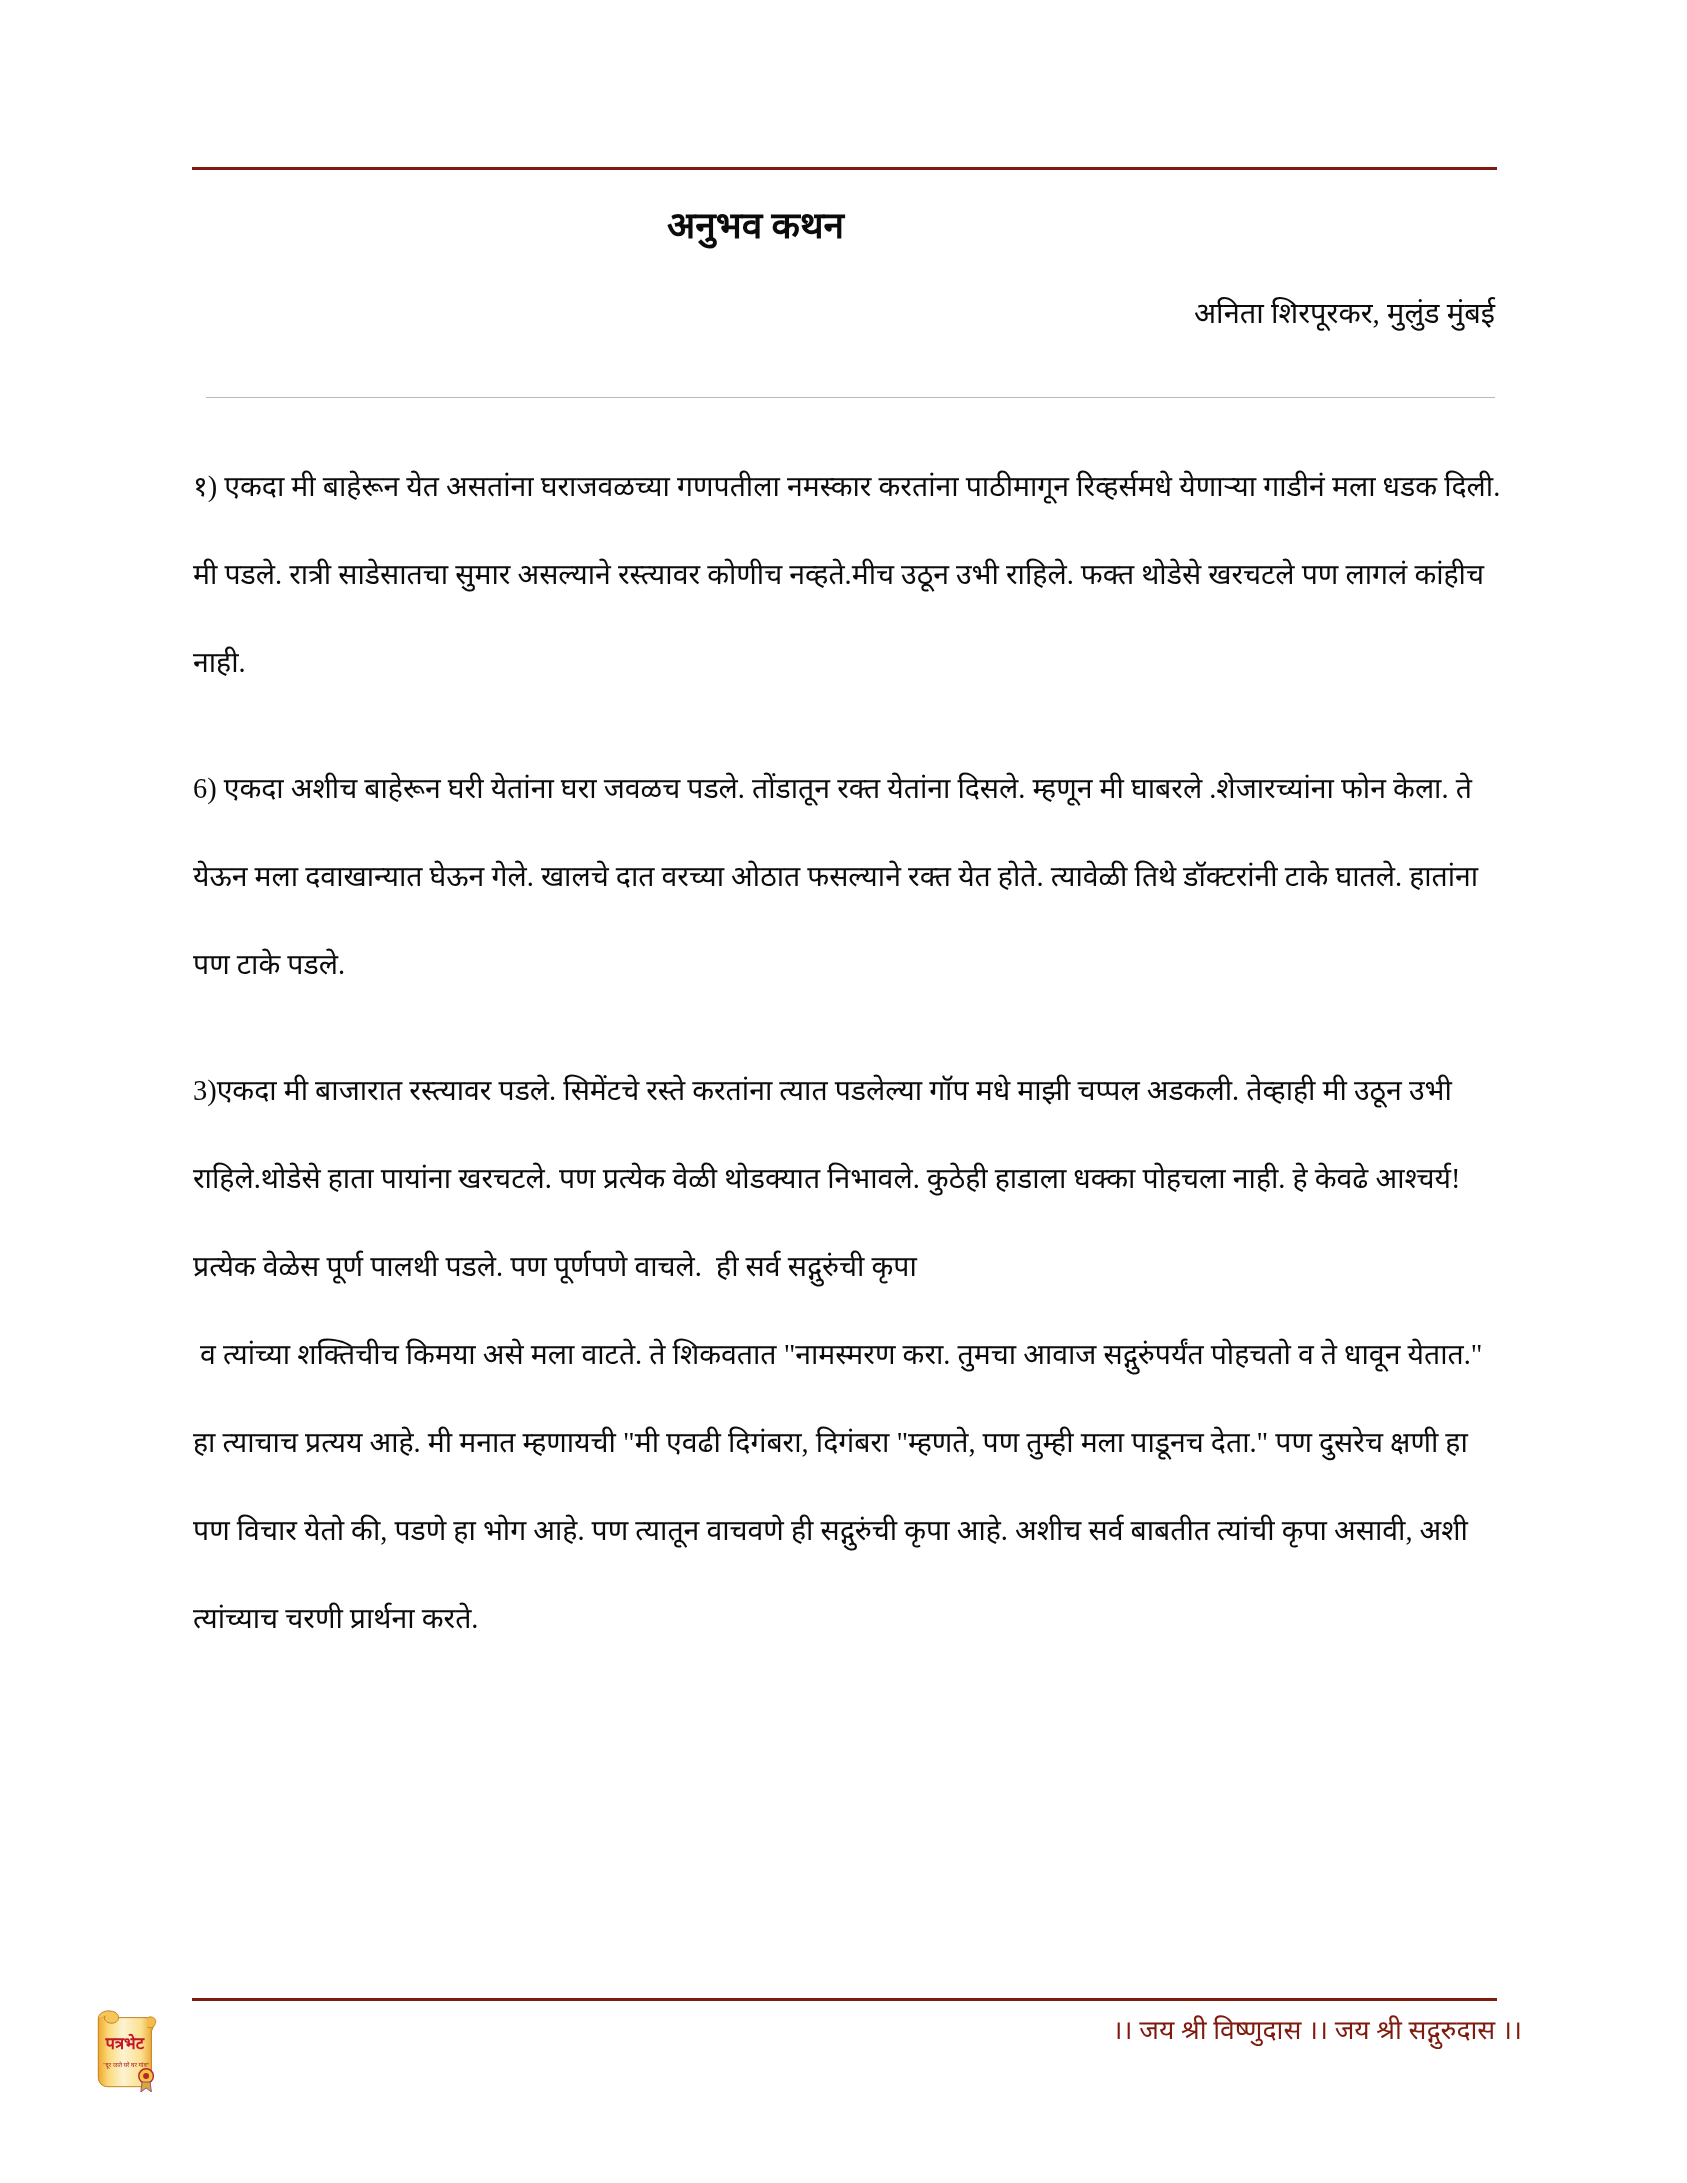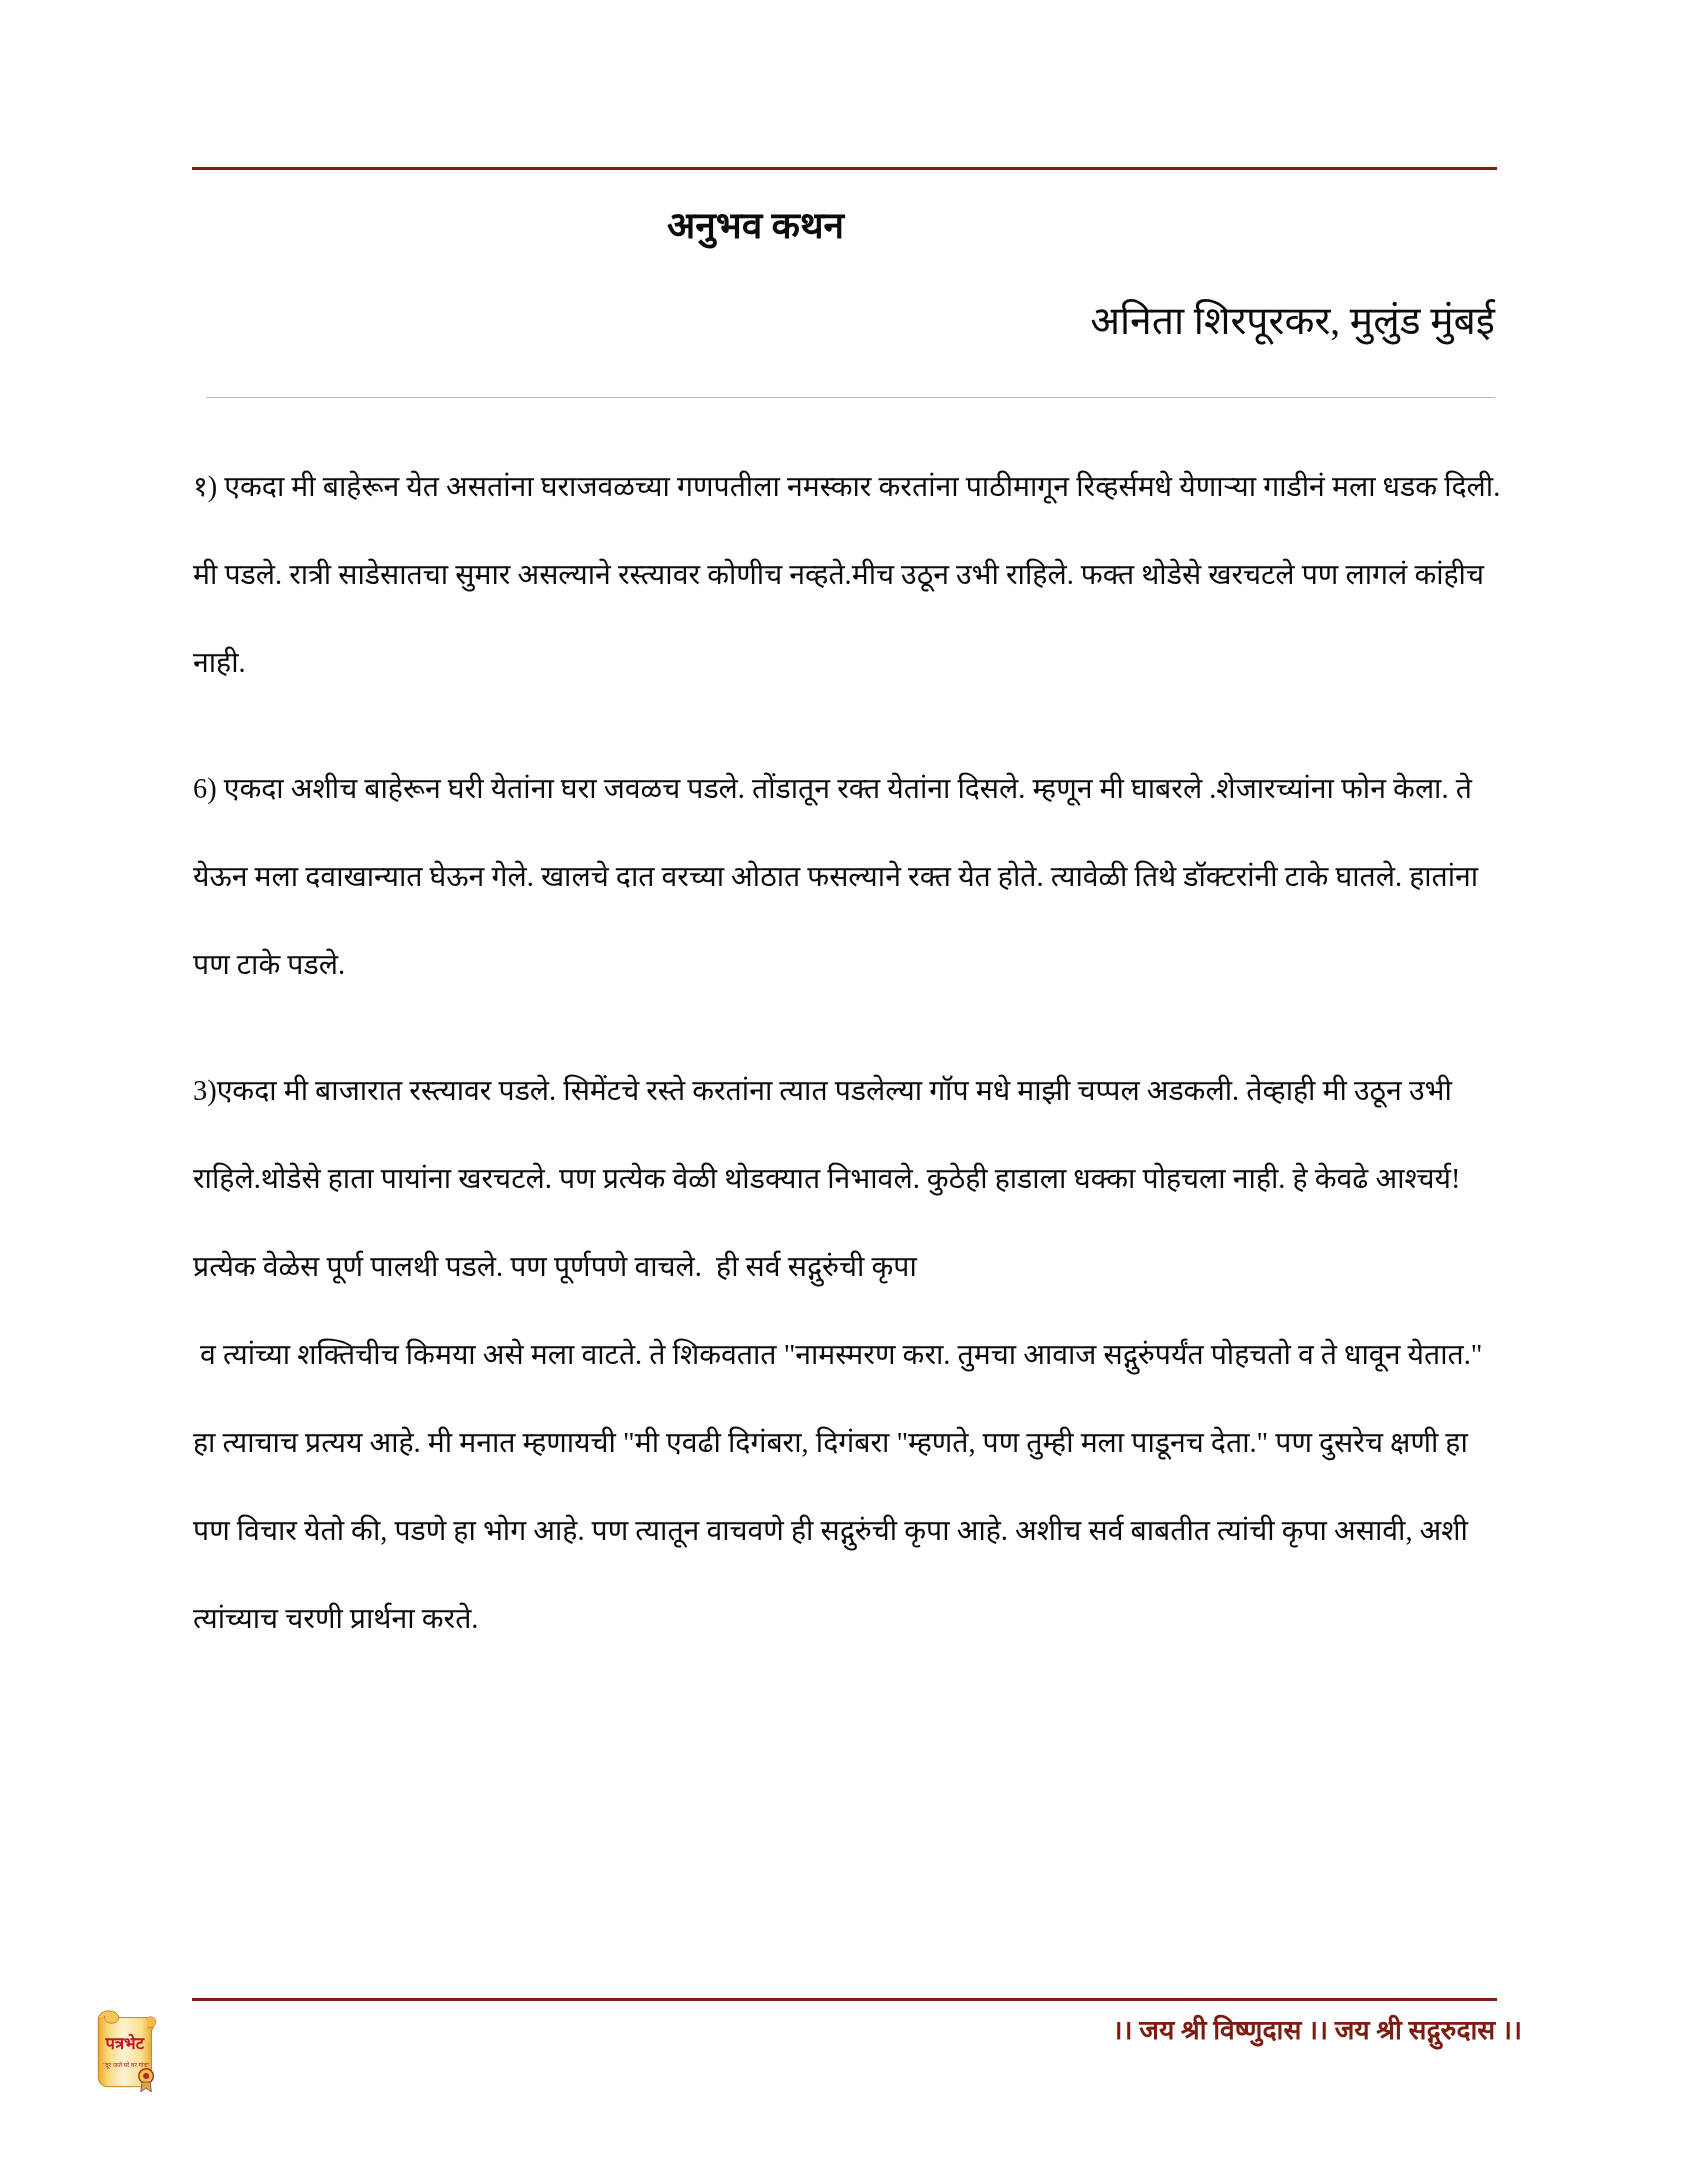--- a/index.html
+++ b/index.html
@@ -70,21 +70,21 @@
     text-align: center;
     color: #0b0b0b;
     font-size: 37px;
     font-weight: bold;
   }
   .doc-author {
     position: absolute;
     right: 192px;
     top: 292px;
     color: #0b0b0b;
-    font-size: 39px;
+    font-size: 29px;
     text-align: left;
     white-space: nowrap;
   }
   .author-rule {
     position: absolute;
     left: 206px;
     top: 397px;
     width: 1289px;
     height: 1.3px;
     background: #b9b9b9;
@@ -122,21 +122,21 @@
     background: #7e1a0e;
   }
   .footer-text {
     position: absolute;
     left: 0;
     top: 2011px;
     width: 1522px;
     text-align: right;
     color: #7e1a0e;
     font-size: 26.5px;
-    font-weight: bold;
+    font-weight: normal;
     white-space: nowrap;
   }
 
   
   .logo {
     position: absolute;
     left: 85px;
     top: 1999px;
     width: 85px;
     height: 93px;

